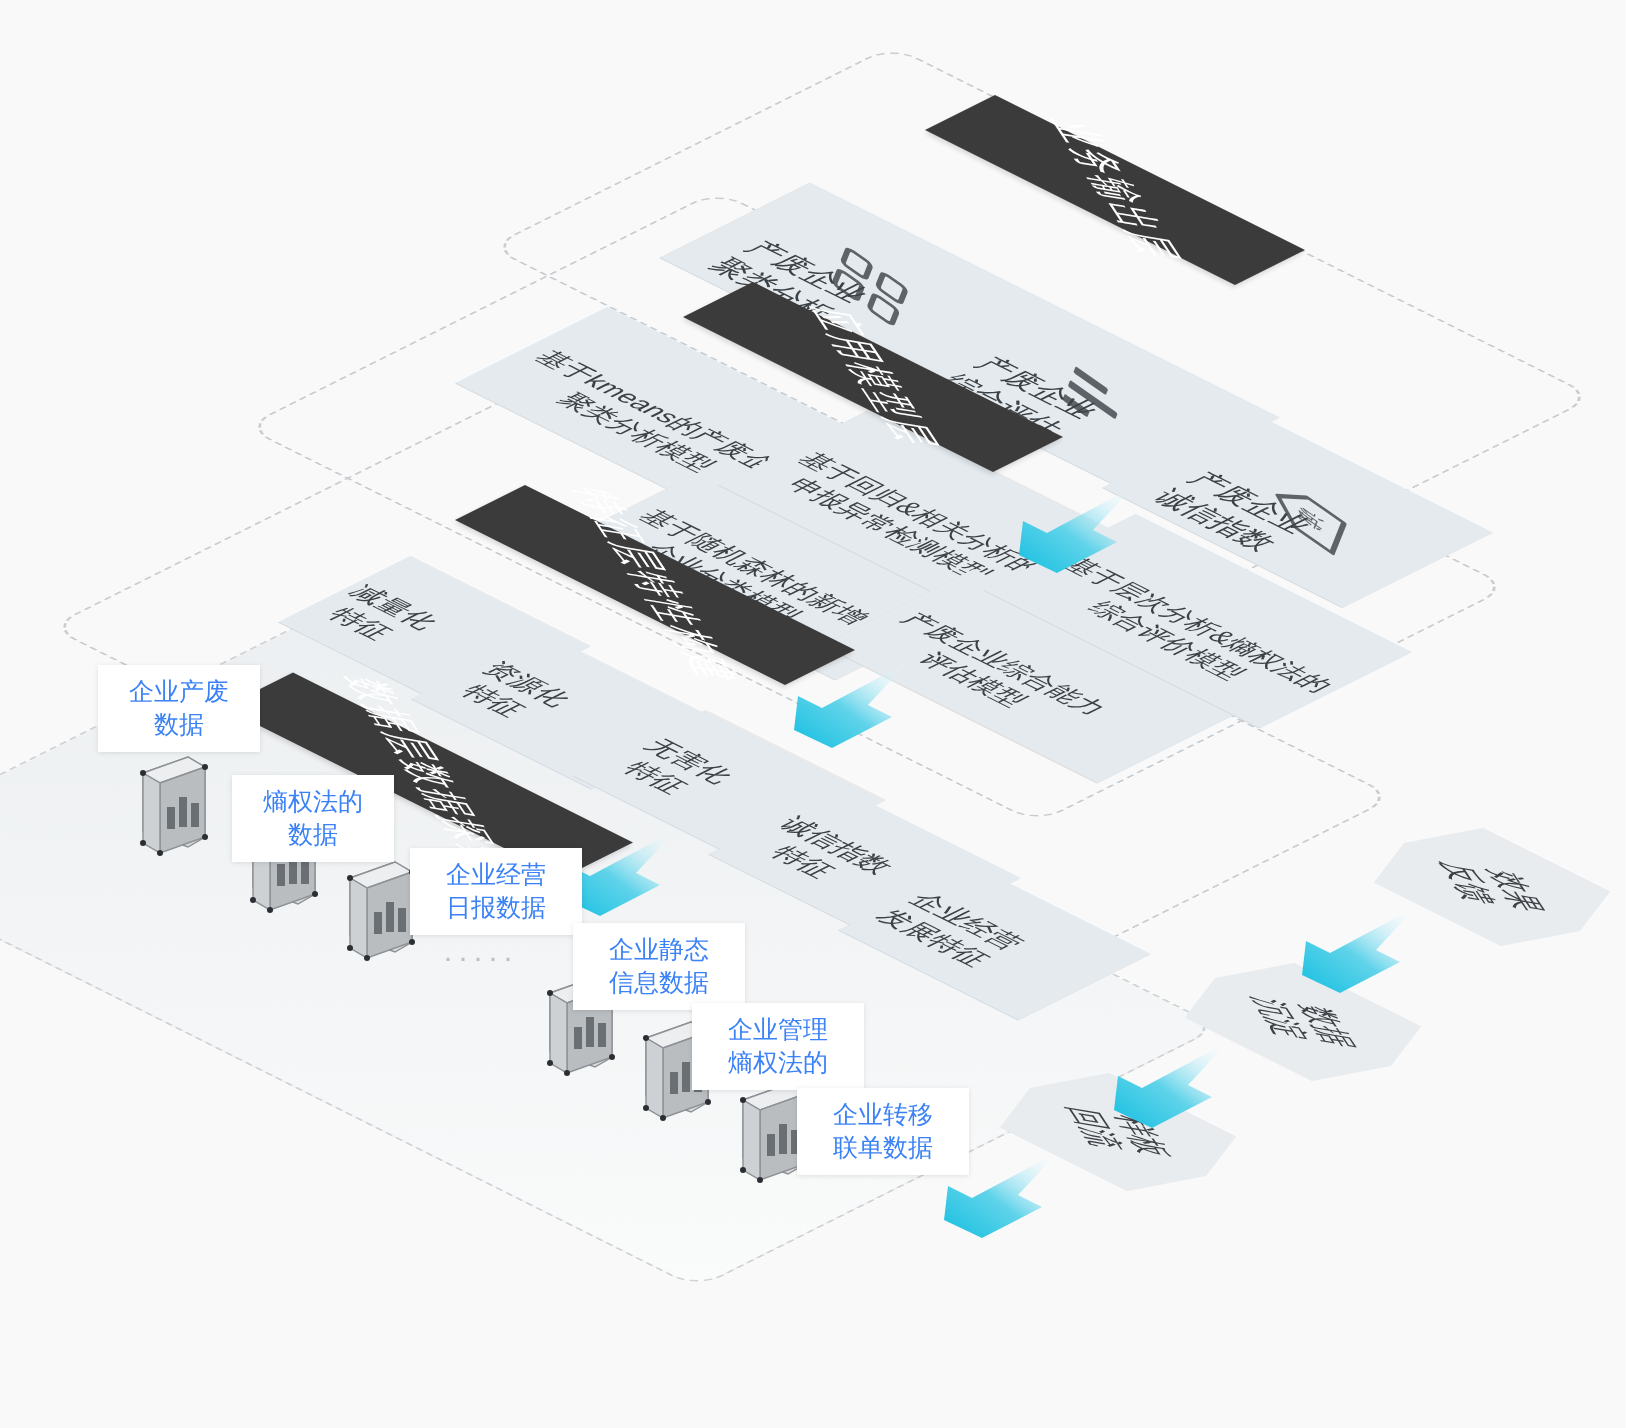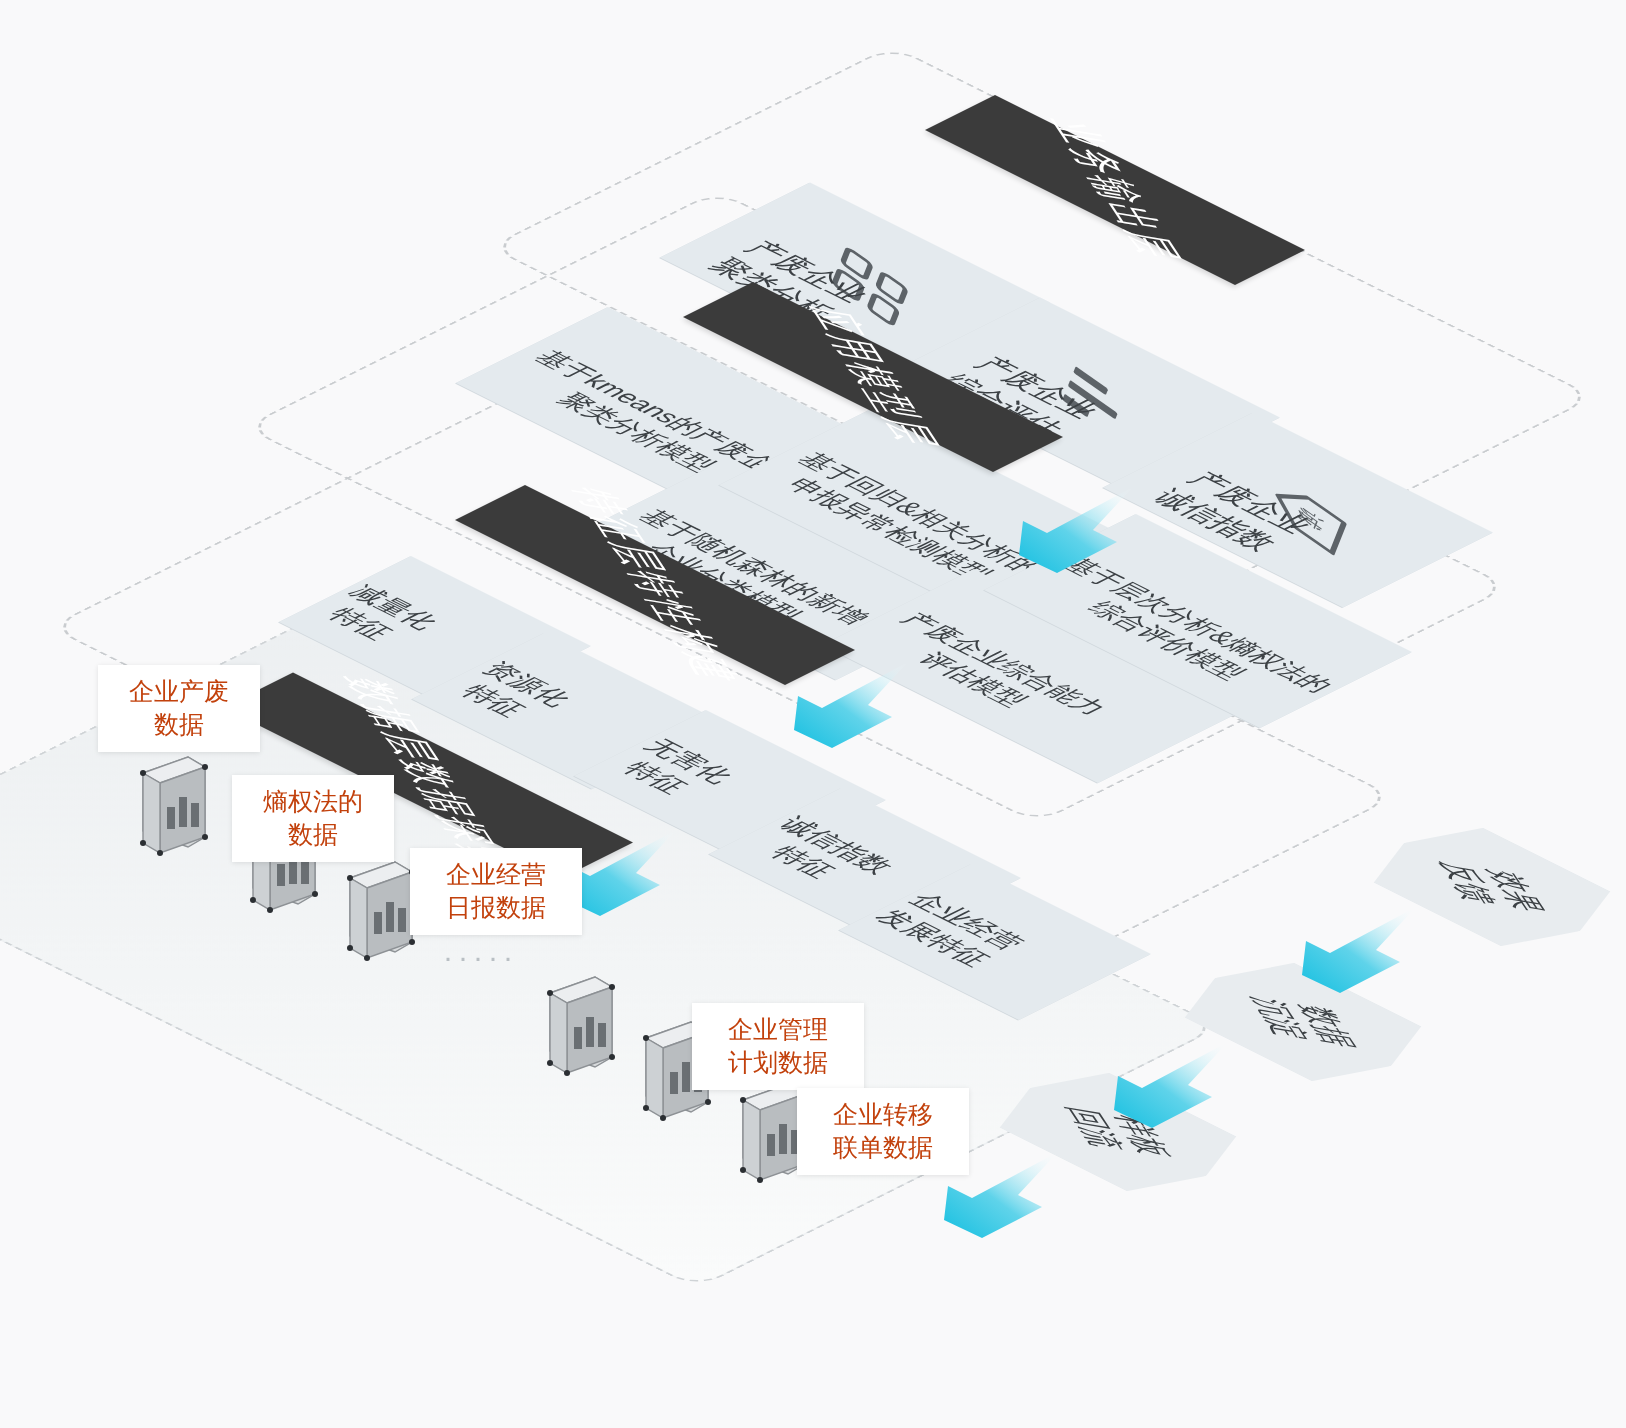--- a/index.html
+++ b/index.html
@@ -44,21 +44,21 @@
     transform-origin:50% 50%;
     letter-spacing:3px;
     box-shadow:2px 3px 5px rgba(0,0,0,.14);
   }
   .banner span{display:block;white-space:nowrap;font-weight:400;}
 
   
   .callout{
     position:absolute;
     background:#fff;
-    color:#c2410c;
+    color:#3b82f6;
     font-size:25px;
     line-height:1.33;
     text-align:center;
     padding:10px 14px;
     white-space:pre-line;
     box-shadow:0 1px 5px rgba(0,0,0,.10);
     z-index:40;
   }
 
   
@@ -298,20 +298,22 @@
       </g>
       <g fill="#2b2f33">
         <circle cx="10" cy="18" r="3"></circle>
           <circle cx="72" cy="12" r="3"></circle>
         <circle cx="10" cy="88" r="3"></circle>
           <circle cx="27" cy="98" r="3"></circle>
           <circle cx="72" cy="82" r="3"></circle>
       </g>
     </svg>
   </div>
+  <div class="callout" style="left:573px;top:923px;width:144px;">企业静态
+信息数据</div>
 
   <div class="server" style="left:636px;top:1020px;">
     <svg width="82" height="110" viewBox="0 0 82 110">
       <polygon points="10,18 55,2 72,12 72,82 55,92 10,76" fill="#d8dbdd" stroke="#8d9195" stroke-width="1.4"></polygon>
       <polygon points="10,18 55,2 72,12 27,28" fill="#eceef0" stroke="#8d9195" stroke-width="1.4"></polygon>
       <polygon points="27,28 72,12 72,82 27,98" fill="#b9bdc0" stroke="#8d9195" stroke-width="1.4"></polygon>
       <polygon points="10,18 27,28 27,98 10,88" fill="#cdd1d4" stroke="#8d9195" stroke-width="1.4"></polygon>
       <g fill="#6a6f73">
         <rect x="34" y="52" width="8" height="22"></rect>
         <rect x="46" y="42" width="8" height="30"></rect>
@@ -320,21 +322,21 @@
       <g fill="#2b2f33">
         <circle cx="10" cy="18" r="3"></circle>
           <circle cx="72" cy="12" r="3"></circle>
         <circle cx="10" cy="88" r="3"></circle>
           <circle cx="27" cy="98" r="3"></circle>
           <circle cx="72" cy="82" r="3"></circle>
       </g>
     </svg>
   </div>
   <div class="callout" style="left:692px;top:1003px;width:144px;">企业管理
-计划数据</div>
+熵权法的</div>
 
   <div class="server" style="left:733px;top:1082px;">
     <svg width="82" height="110" viewBox="0 0 82 110">
       <polygon points="10,18 55,2 72,12 72,82 55,92 10,76" fill="#d8dbdd" stroke="#8d9195" stroke-width="1.4"></polygon>
       <polygon points="10,18 55,2 72,12 27,28" fill="#eceef0" stroke="#8d9195" stroke-width="1.4"></polygon>
       <polygon points="27,28 72,12 72,82 27,98" fill="#b9bdc0" stroke="#8d9195" stroke-width="1.4"></polygon>
       <polygon points="10,18 27,28 27,98 10,88" fill="#cdd1d4" stroke="#8d9195" stroke-width="1.4"></polygon>
       <g fill="#6a6f73">
         <rect x="34" y="52" width="8" height="22"></rect>
         <rect x="46" y="42" width="8" height="30"></rect>

